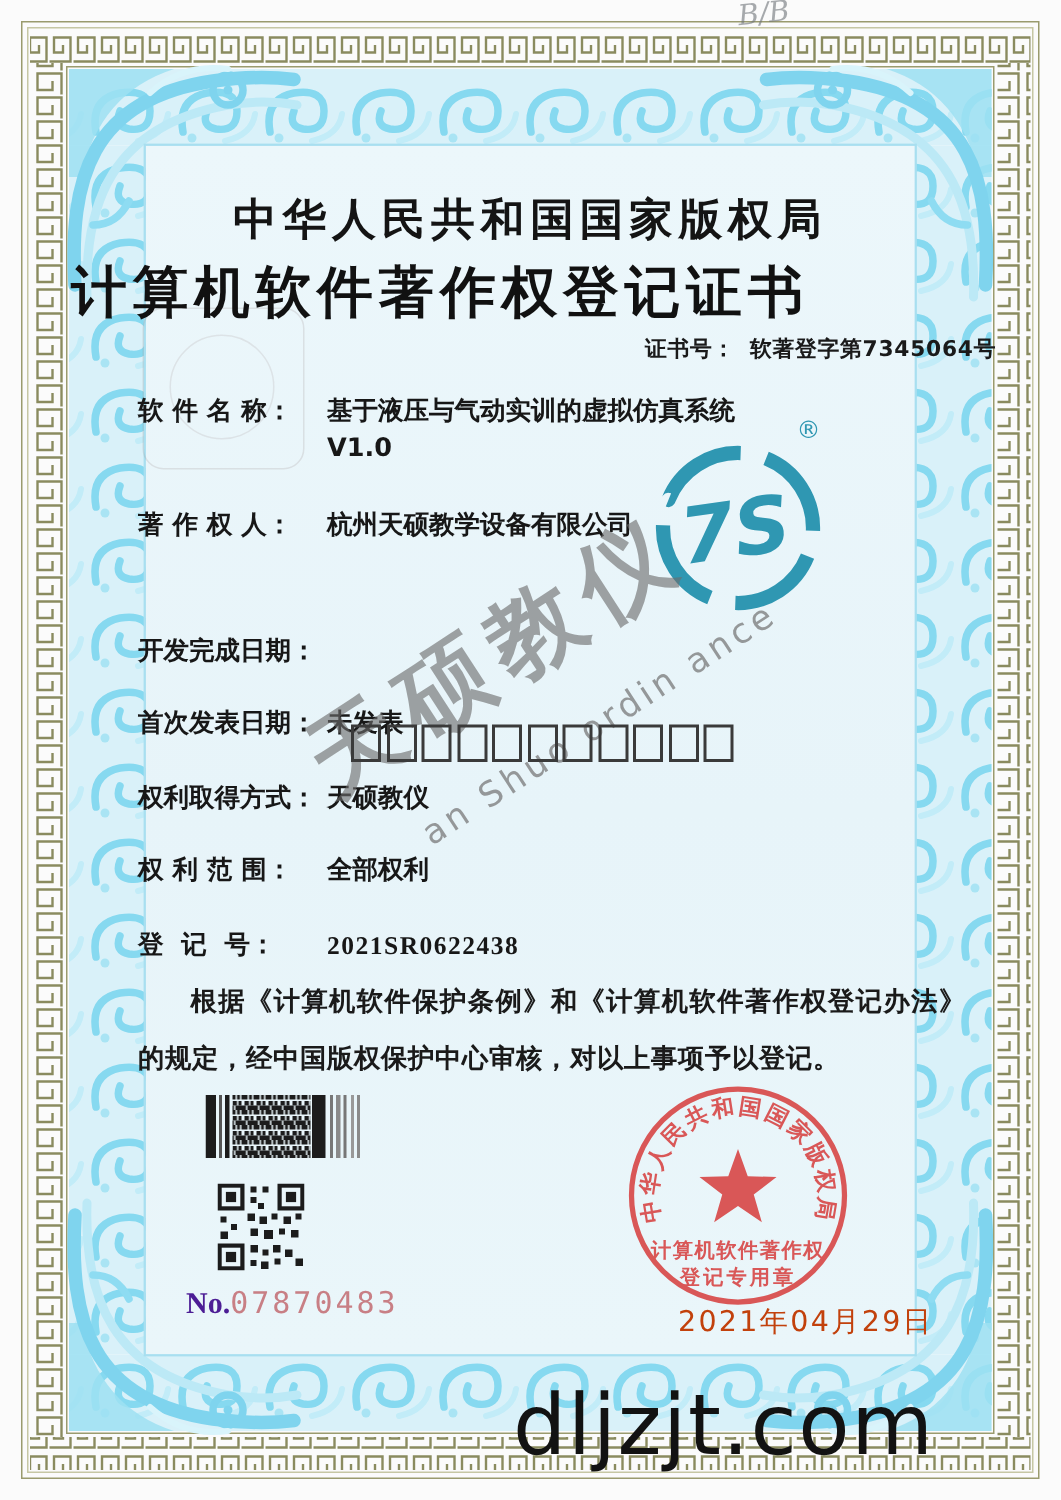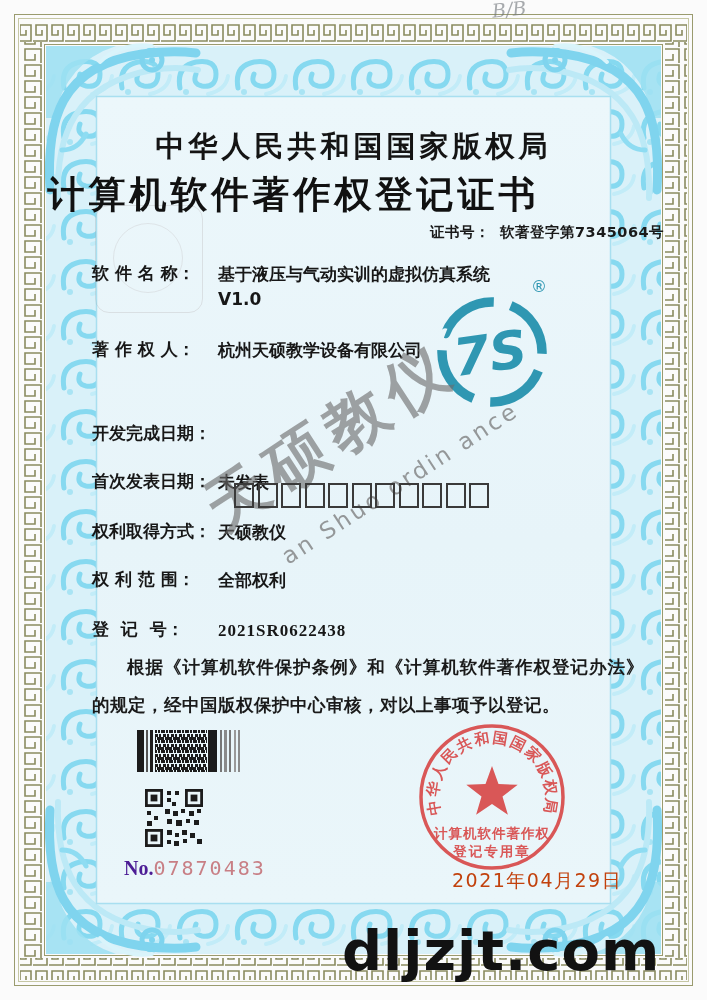--- a/index.html
+++ b/index.html
@@ -65,21 +65,21 @@
     letter-spacing:9px;transform:rotate(-33deg);transform-origin:center;
     font-family:"DejaVu Sans",sans-serif;pointer-events:none;
   }
   .wm-en{
     position:absolute;left:230px;top:470px;width:340px;text-align:center;z-index:4;
     font-size:23px;color:rgba(120,120,120,.75);letter-spacing:3px;
     transform:rotate(-33deg);pointer-events:none;
   }
   .wm-site{
     position:absolute;left:342px;top:918px;z-index:6;
-    font-size:56px;color:#121212;letter-spacing:1px;font-weight:700;
+    font-size:56px;color:#121212;letter-spacing:1px;font-weight:400;
     font-family:"DejaVu Sans",sans-serif;
   }
   .handwriting{
     position:absolute;left:492px;top:-2px;z-index:6;
     font-family:"DejaVu Serif",serif;font-style:italic;
     font-size:19px;color:rgba(110,115,120,.6);transform:rotate(-6deg);
   }
   
   .logo-svg{position:absolute;left:427px;top:272px;z-index:2;}
   

